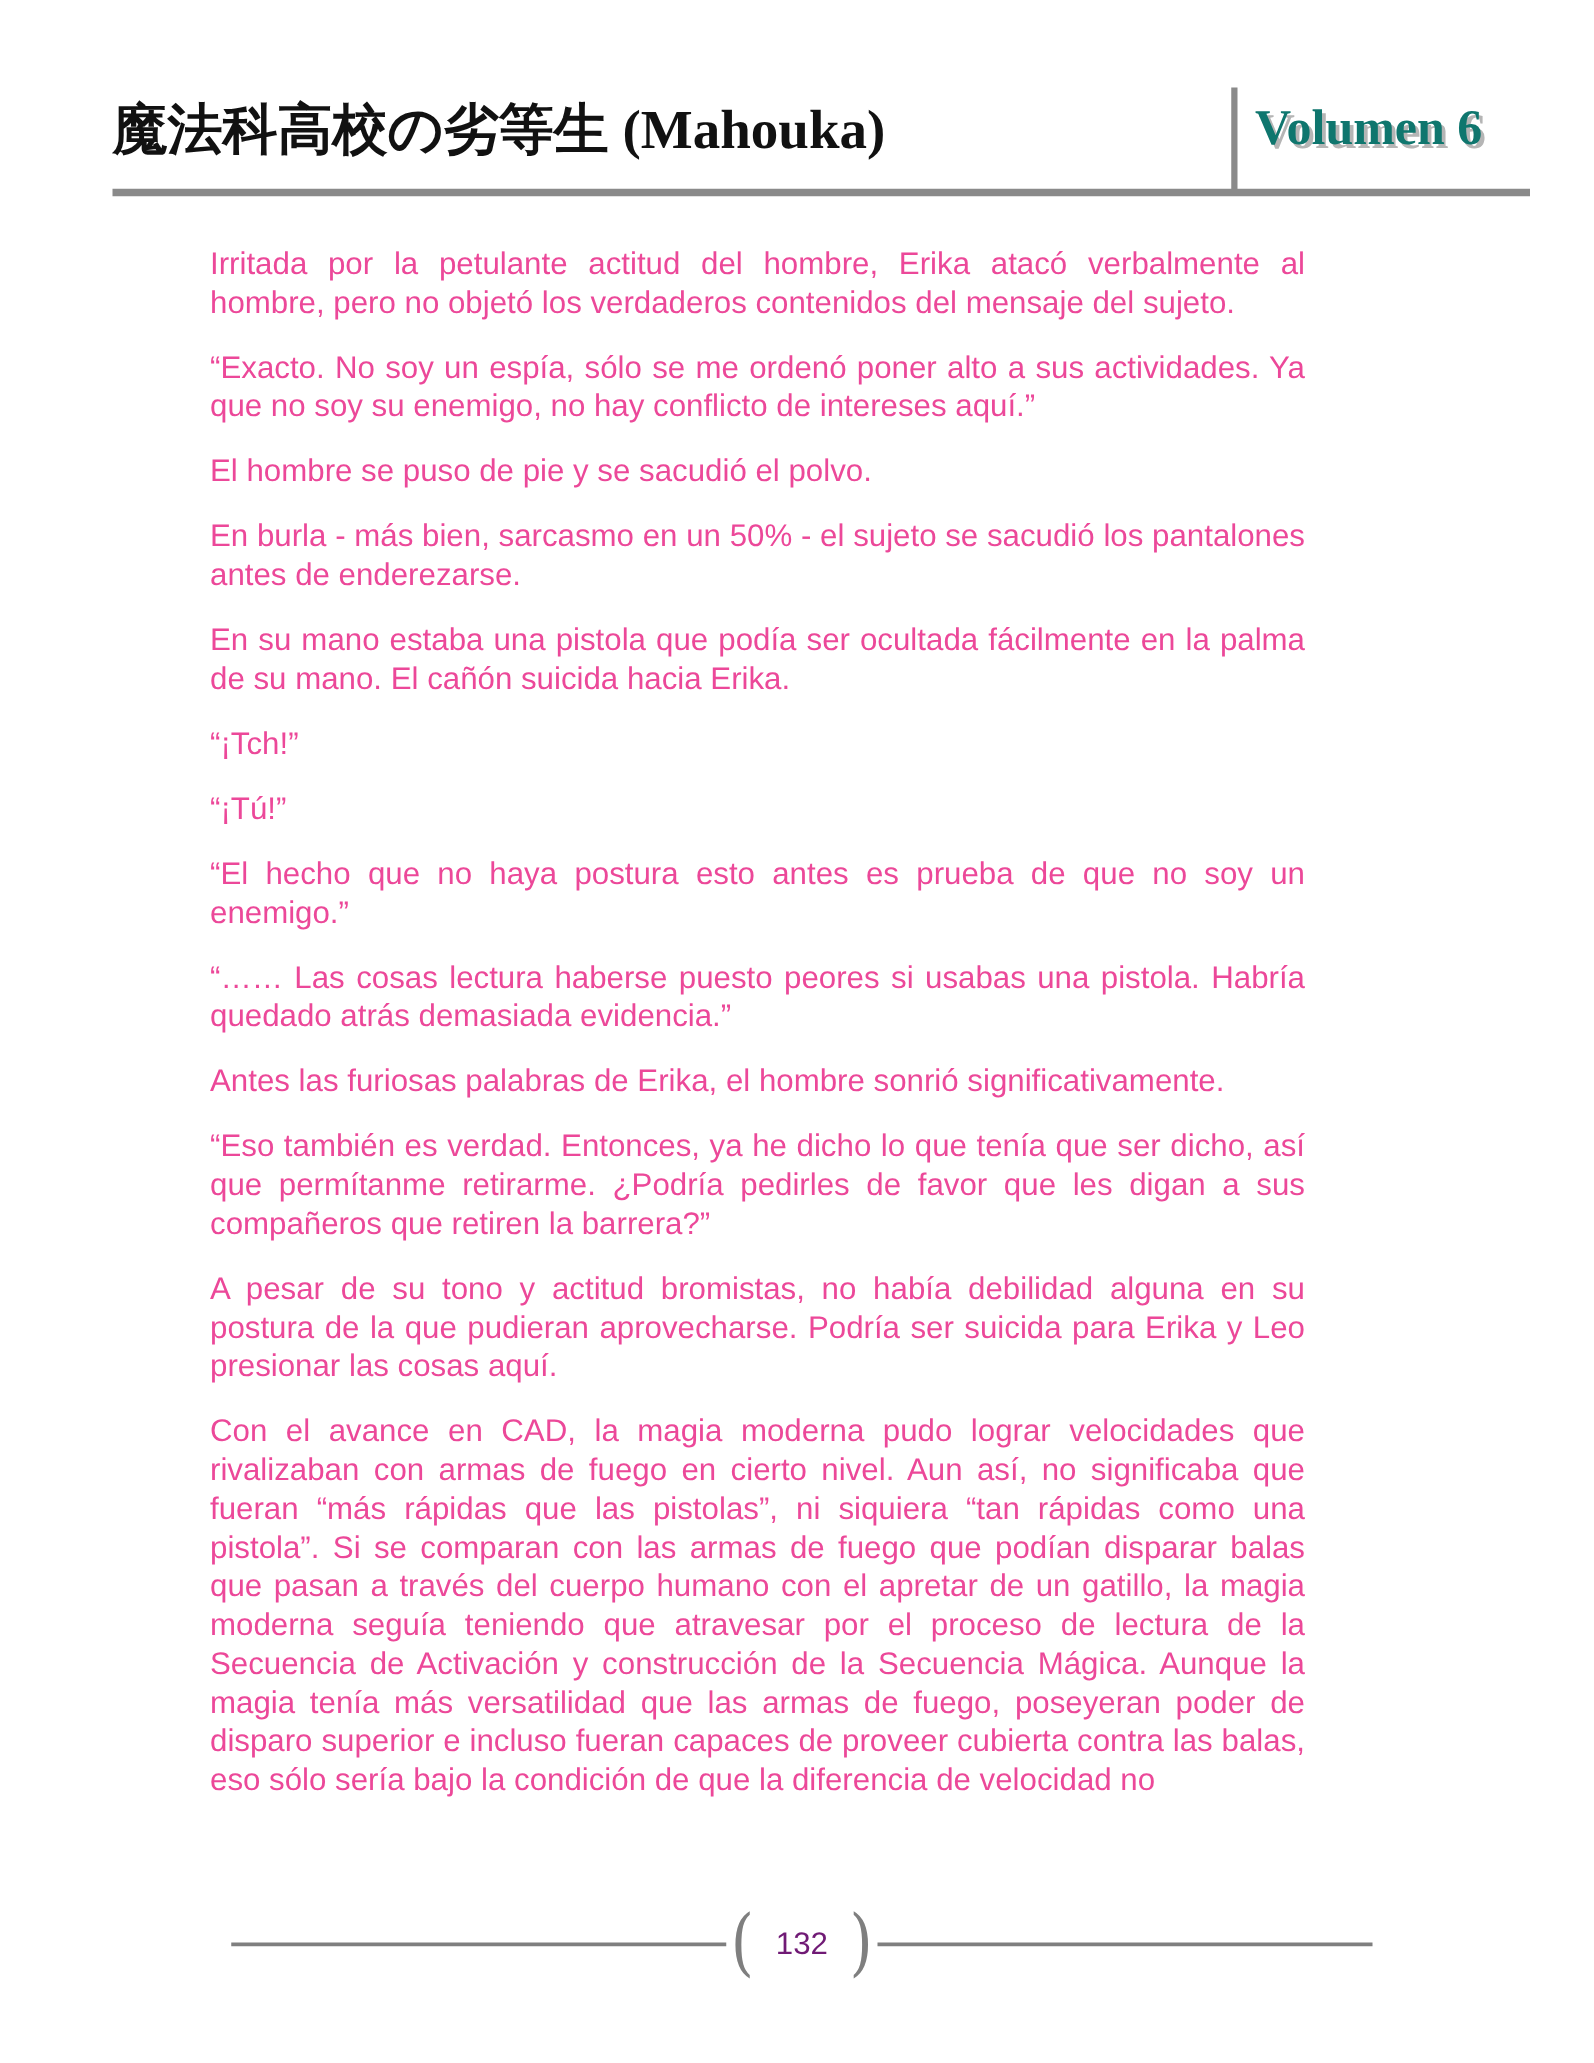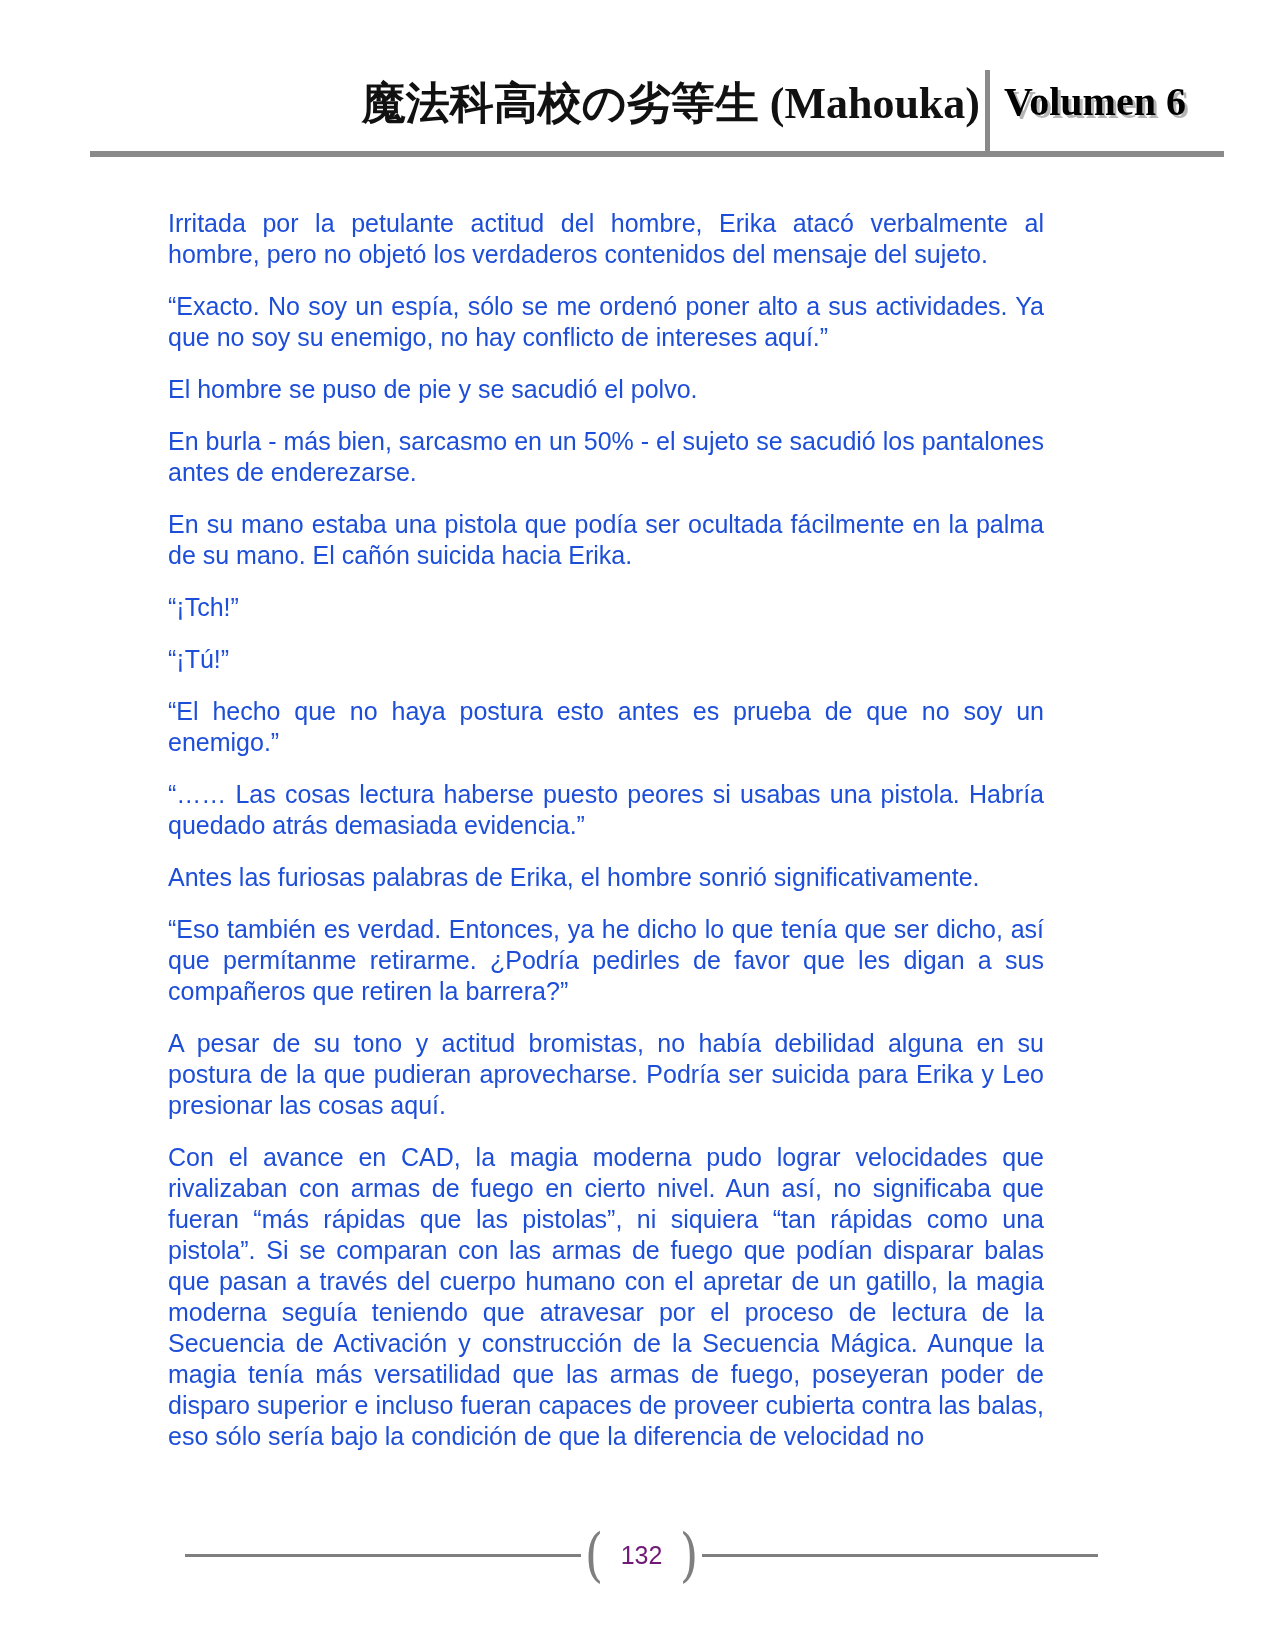--- a/index.html
+++ b/index.html
@@ -17,21 +17,21 @@
   }
 
   
   .header-title {
     position: absolute;
     left: 90px;
     top: 62px;
     width: 890px;
     height: 84px;
     line-height: 84px;
-    text-align: right;
+    text-align: left;
     font-family: "Liberation Serif", "DejaVu Serif", serif;
     font-weight: bold;
     font-size: 44px;
     color: #111111;
     white-space: nowrap;
   }
   .header-vbar {
     position: absolute;
     left: 985px;
     top: 70px;
@@ -39,40 +39,40 @@
     height: 84px;
     background: #8a8a8a;
   }
   .header-volume {
     position: absolute;
     left: 1004px;
     top: 78px;
     font-family: "Liberation Serif", "DejaVu Serif", serif;
     font-weight: bold;
     font-size: 40px;
-    color: #000000;
+    color: #0f766e;
     text-shadow: 3px 3px 0 #b5b5b5;
     white-space: nowrap;
   }
   .header-rule {
     position: absolute;
     left: 90px;
     top: 151px;
     width: 1134px;
     height: 6px;
     background: #8a8a8a;
   }
 
   
   .body-text {
     position: absolute;
     left: 168px;
-    top: 208px;
+    top: 196px;
     width: 876px;
-    color: #1d4ed8;
+    color: #ec4899;
     font-size: 25px;
     line-height: 31px;
   }
   .body-text p {
     margin: 0 0 21px 0;
     text-align: justify;
     text-justify: inter-word;
   }
 
   

